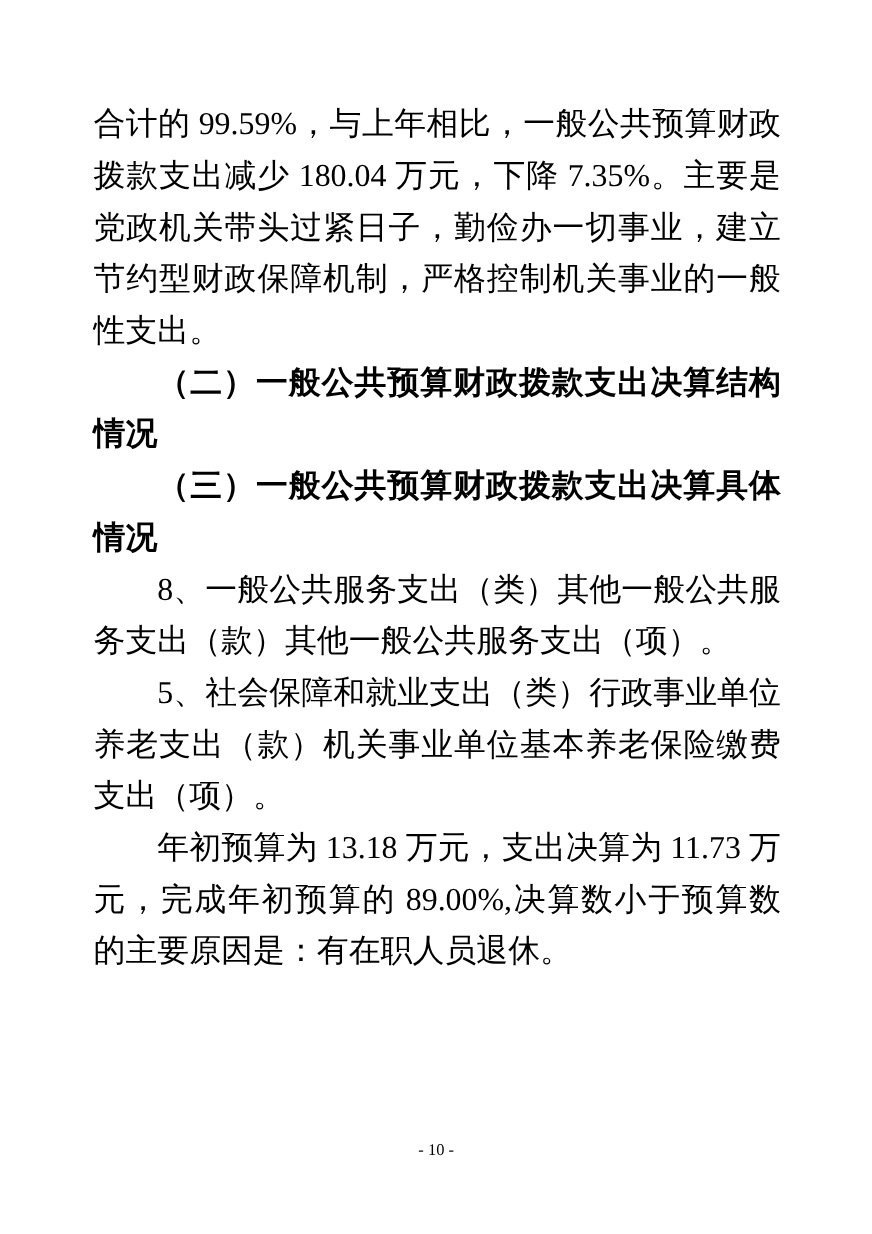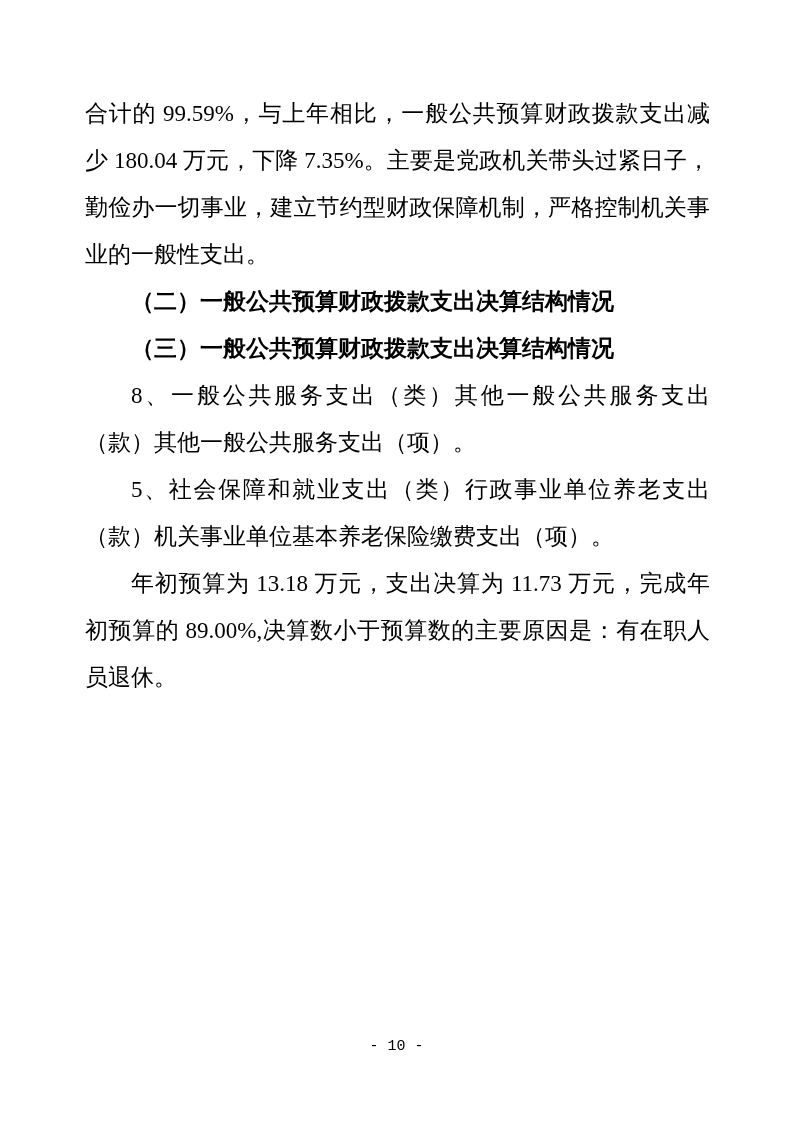--- a/index.html
+++ b/index.html
@@ -18,50 +18,50 @@
     box-sizing: border-box;
   }
   .content {
     position: absolute;
     left: 85px;
     top: 90px;
     width: 625px;
   }
   .content p {
     margin: 0;
-    font-size: 23px;
+    font-size: 29px;
     line-height: 47px;
     text-align: justify;
     text-align-last: left;
     word-break: break-all;
   }
   .content p.indent {
     text-indent: 2em;
   }
   .content p.heading {
     font-weight: bold;
   }
   .footer {
     position: absolute;
     left: 0;
     right: 0;
     top: 1038px;
     text-align: center;
     font-size: 15px;
-    font-family: Liberation Mono, monospace;
+    font-family: Liberation Serif, serif;
     color: #000000;
   }
 </style>
 </head>
 <body>
 
 <div class="page">
   <div class="content">
     <p class="body">合计的 99.59%，与上年相比，一般公共预算财政拨款支出减少 180.04 万元，下降 7.35%。主要是党政机关带头过紧日子，勤俭办一切事业，建立节约型财政保障机制，严格控制机关事业的一般性支出。</p>
     <p class="heading indent">（二）一般公共预算财政拨款支出决算结构情况</p>
-    <p class="heading indent">（三）一般公共预算财政拨款支出决算结构情况</p>
+    <p class="heading indent">（三）一般公共预算财政拨款支出决算具体情况</p>
     <p class="body indent">8、一般公共服务支出（类）其他一般公共服务支出（款）其他一般公共服务支出（项）。</p>
     <p class="body indent">5、社会保障和就业支出（类）行政事业单位养老支出（款）机关事业单位基本养老保险缴费支出（项）。</p>
     <p class="body indent">年初预算为 13.18 万元，支出决算为 11.73 万元，完成年初预算的 89.00%,决算数小于预算数的主要原因是：有在职人员退休。</p>
 
   </div>
   <div class="footer">- 10 -</div>
 </div>
 
 </body></html>

